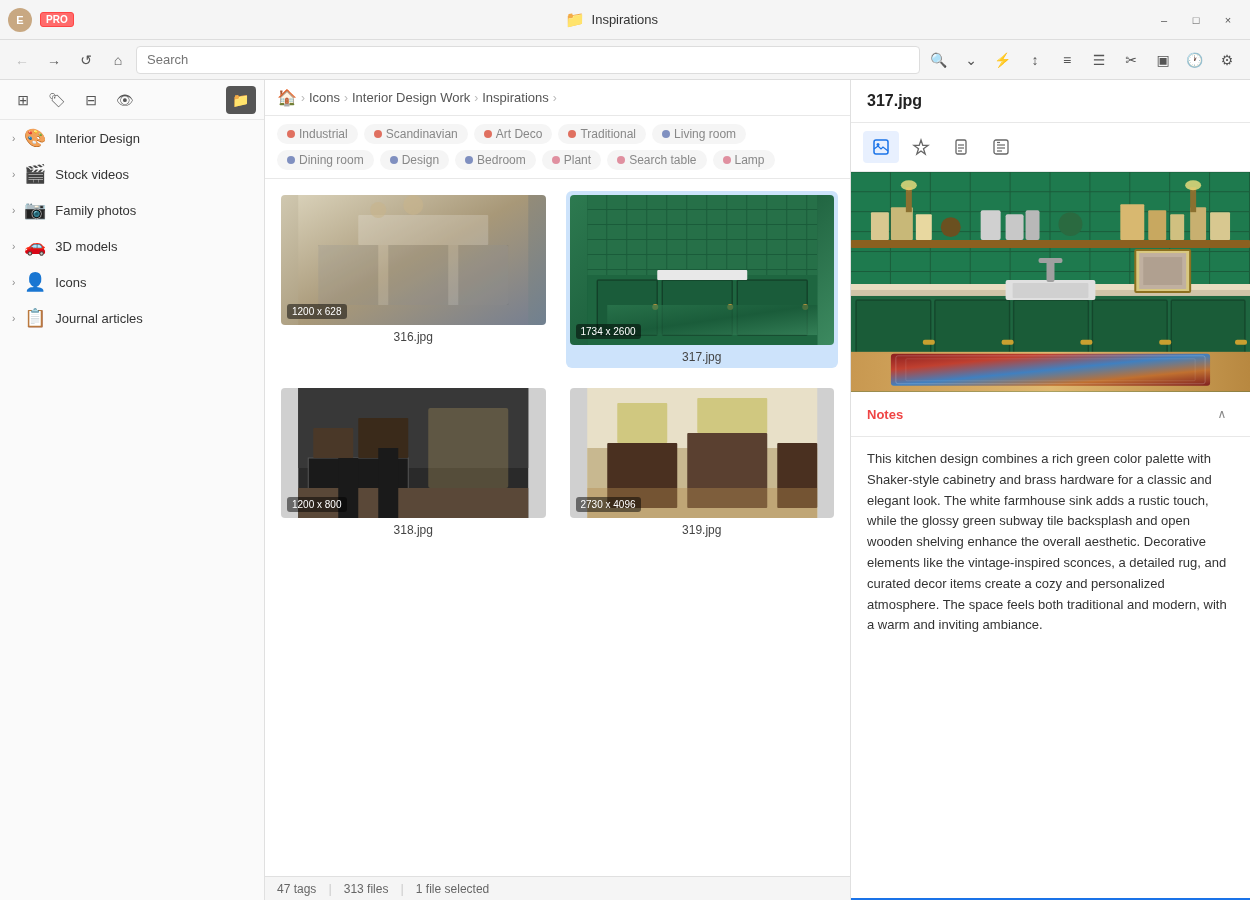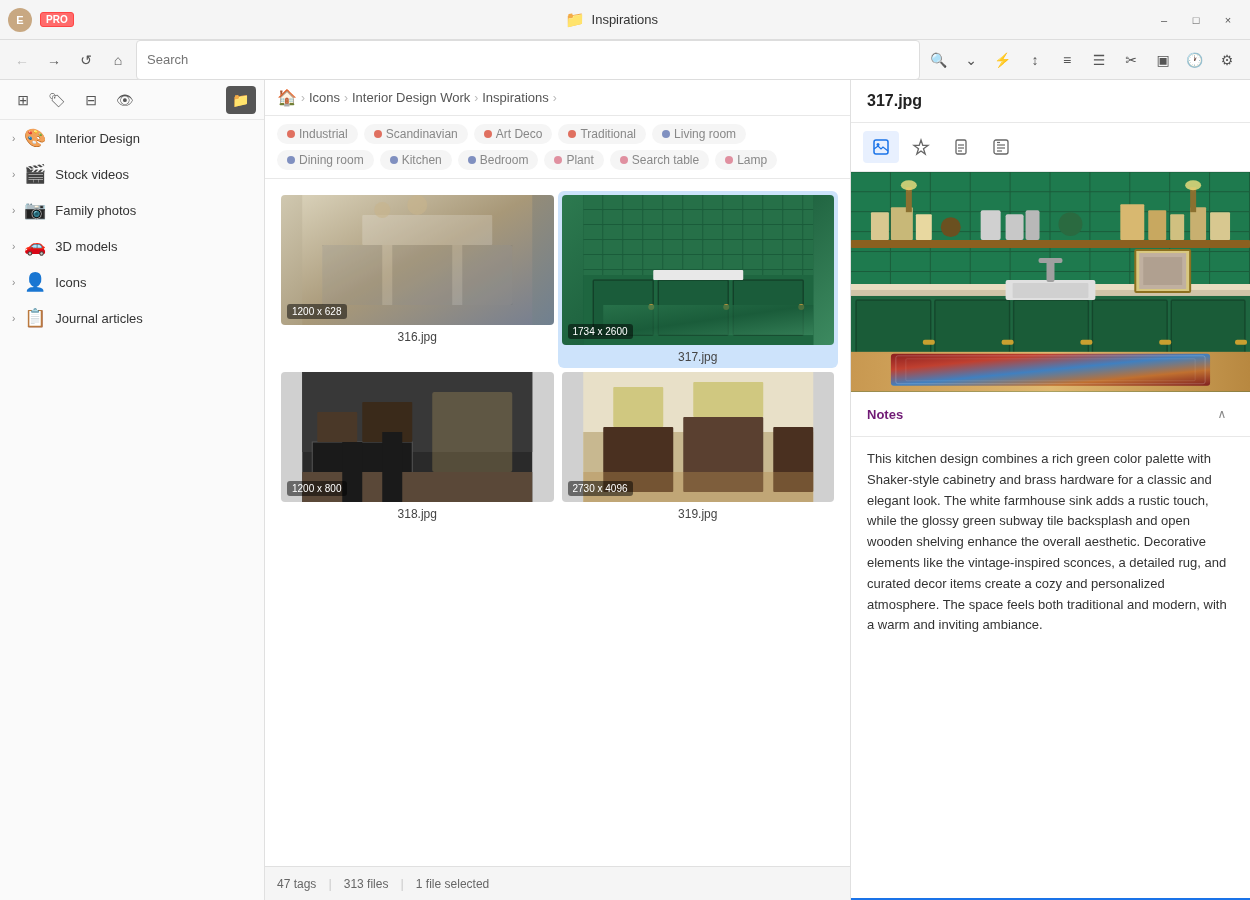--- a/index.html
+++ b/index.html
@@ -36,21 +36,21 @@
       height: 40px; background: #f5f5f5; border-bottom: 1px solid #ddd;
       display: flex; align-items: center; padding: 0 8px; gap: 4px;
     }
     .toolbar-nav-btn {
       width: 28px; height: 28px; border: none; background: transparent; cursor: pointer;
       border-radius: 4px; display: flex; align-items: center; justify-content: center;
       color: #555; font-size: 14px;
     }
     .toolbar-nav-btn.disabled { color: #bbb; cursor: default; }
     .toolbar-search {
-      flex: 1; height: 40px; border: 1px solid #ddd; border-radius: 4px;
+      flex: 1; height: 28px; border: 1px solid #ddd; border-radius: 4px;
       padding: 0 10px; font-size: 13px; background: #fff; color: #555;
       outline: none;
     }
     .toolbar-actions { display: flex; gap: 2px; }
     .toolbar-action-btn {
       width: 30px; height: 28px; border: none; background: transparent; cursor: pointer;
       border-radius: 4px; display: flex; align-items: center; justify-content: center;
       color: #555; font-size: 14px;
     }
 
@@ -101,21 +101,21 @@
     .tag-chip {
       display: flex; align-items: center; gap: 4px; padding: 3px 10px;
       border-radius: 12px; font-size: 12px; color: #888; cursor: pointer;
       background: #f5f5f5;
     }
     .tag-dot { width: 8px; height: 8px; border-radius: 50%; display: inline-block; }
 
     
     .grid-area {
       flex: 1; overflow-y: auto; padding: 12px; background: #fff;
-      display: grid; grid-template-columns: repeat(2, 1fr); gap: 0;
+      display: grid; grid-template-columns: repeat(2, 1fr); gap: 16px;
       align-content: start;
     }
     .grid-item {
       display: flex; flex-direction: column; align-items: center; cursor: pointer;
       border-radius: 6px; padding: 4px;
     }
     .grid-item.selected { background: #cde3fb; }
     .grid-thumb {
       width: 100%; border-radius: 4px; overflow: hidden; position: relative;
       background: #e0e0e0;
@@ -126,21 +126,21 @@
     .img-placeholder { background: #d0d0d0; }
     .grid-dim-badge {
       position: absolute; bottom: 6px; left: 6px;
       background: rgba(0,0,0,0.5); color: #fff; font-size: 10px;
       padding: 2px 5px; border-radius: 3px;
     }
     .grid-label { font-size: 12px; color: #444; margin-top: 5px; }
 
     
     .status-bar {
-      height: 34px; background: #f5f5f5; border-top: 1px solid #e0e0e0;
+      height: 24px; background: #f5f5f5; border-top: 1px solid #e0e0e0;
       display: flex; align-items: center; padding: 0 12px; gap: 12px; flex-shrink: 0;
     }
     .status-text { font-size: 12px; color: #666; }
     .status-divider { color: #ccc; }
 
     
     .right-panel {
       width: 400px; background: #fff; border-left: 1px solid #e0e0e0;
       display: flex; flex-direction: column; overflow: hidden;
     }
@@ -158,21 +158,21 @@
     }
     .panel-tab.active { background: #e8f0fe; color: #1a73e8; }
 
     .notes-section {
       flex: 1; display: flex; flex-direction: column; overflow: hidden;
     }
     .notes-header {
       display: flex; align-items: center; justify-content: space-between;
       padding: 10px 16px; border-bottom: 1px solid #e8e8e8;
     }
-    .notes-label { font-size: 13px; font-weight: 600; color: #701a75; }
+    .notes-label { font-size: 13px; font-weight: 600; color: #ef4444; }
     .notes-collapse-btn {
       width: 24px; height: 24px; border: none; background: transparent; cursor: pointer;
       display: flex; align-items: center; justify-content: center; color: #888;
       font-size: 12px;
     }
     .notes-textarea {
       flex: 1; padding: 12px 16px; font-size: 13px; color: #333; line-height: 1.6;
       border: none; resize: none; outline: none; border-bottom: 2px solid #1a73e8;
       font-family: inherit;
     }
@@ -300,21 +300,21 @@
       <div class="tag-chip">
         <span class="tag-dot" style="background:#8090c0;"></span>
         <span>Living room</span>
       </div>
       <div class="tag-chip">
         <span class="tag-dot" style="background:#8090c0;"></span>
         <span>Dining room</span>
       </div>
       <div class="tag-chip">
         <span class="tag-dot" style="background:#8090c0;"></span>
-        <span>Kitchen</span>
+        <span>Design</span>
       </div>
       <div class="tag-chip">
         <span class="tag-dot" style="background:#8090c0;"></span>
         <span>Bedroom</span>
       </div>
       <div class="tag-chip">
         <span class="tag-dot" style="background:#e090a0;"></span>
         <span>Plant</span>
       </div>
       <div class="tag-chip">

